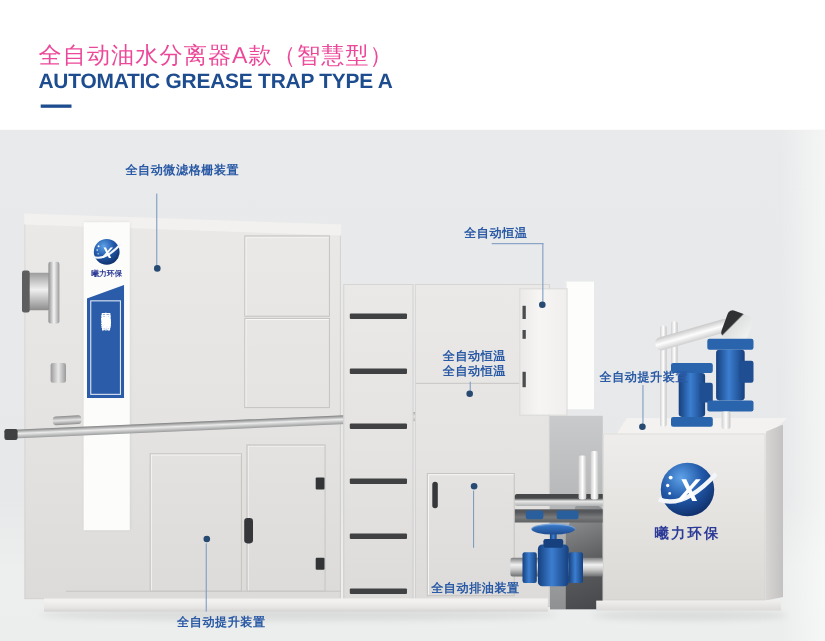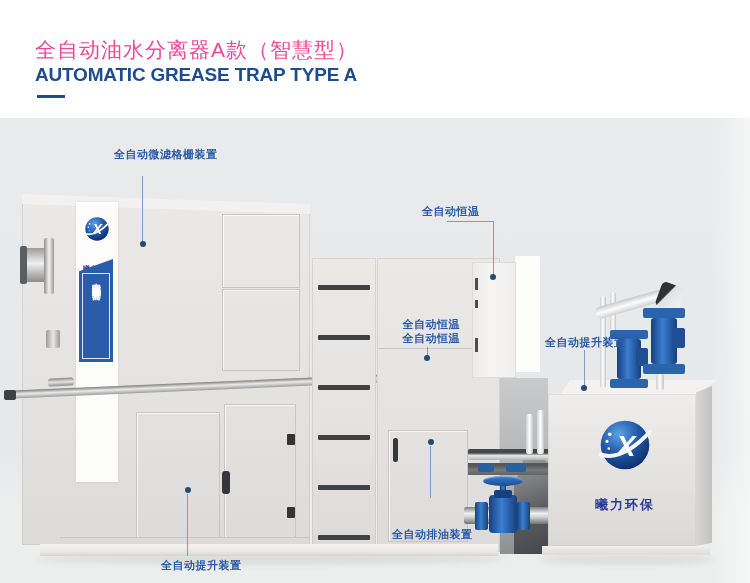--- a/index.html
+++ b/index.html
@@ -27,21 +27,21 @@
   .blue-grad{background:linear-gradient(90deg,#16407e 0%,#3b7ed0 45%,#16407e 100%);}
   
   .callout{position:absolute;font-size:11px;font-weight:bold;color:#2a5aa5;letter-spacing:0.5px;white-space:nowrap;}
   .lead{position:absolute;background:#7f9dc2;}
   .dot{position:absolute;width:6px;height:6px;border-radius:50%;background:#274a72;}
   
   .banner-sign{position:absolute;background:#2a5caa;clip-path:polygon(0 12%,100% 0,100% 100%,0 100%);}
   .banner-sign .inner{position:absolute;left:3px;right:3px;top:14px;bottom:3px;border:1px solid rgba(255,255,255,.85);}
   .vtext{position:absolute;top:17px;left:50%;transform:translateX(-50%);writing-mode:vertical-rl;
          color:#fff;font-size:9px;font-weight:bold;letter-spacing:1px;white-space:nowrap;}
-  .logo-caption{position:absolute;font-weight:bold;color:#2b3a96;text-align:center;margin-top:20px;}
+  .logo-caption{position:absolute;font-weight:bold;color:#2b3a96;text-align:center;}
   .shadow{position:absolute;background:rgba(0,0,0,0.08);filter:blur(3px);border-radius:50%;}
 </style>
 </head>
 <body>
 
 <div class="page">
 
   <div class="title-cn">全自动油水分离器A款（智慧型）</div>
   <div class="title-en">AUTOMATIC GREASE TRAP TYPE A</div>
   <div class="title-dash"></div>

